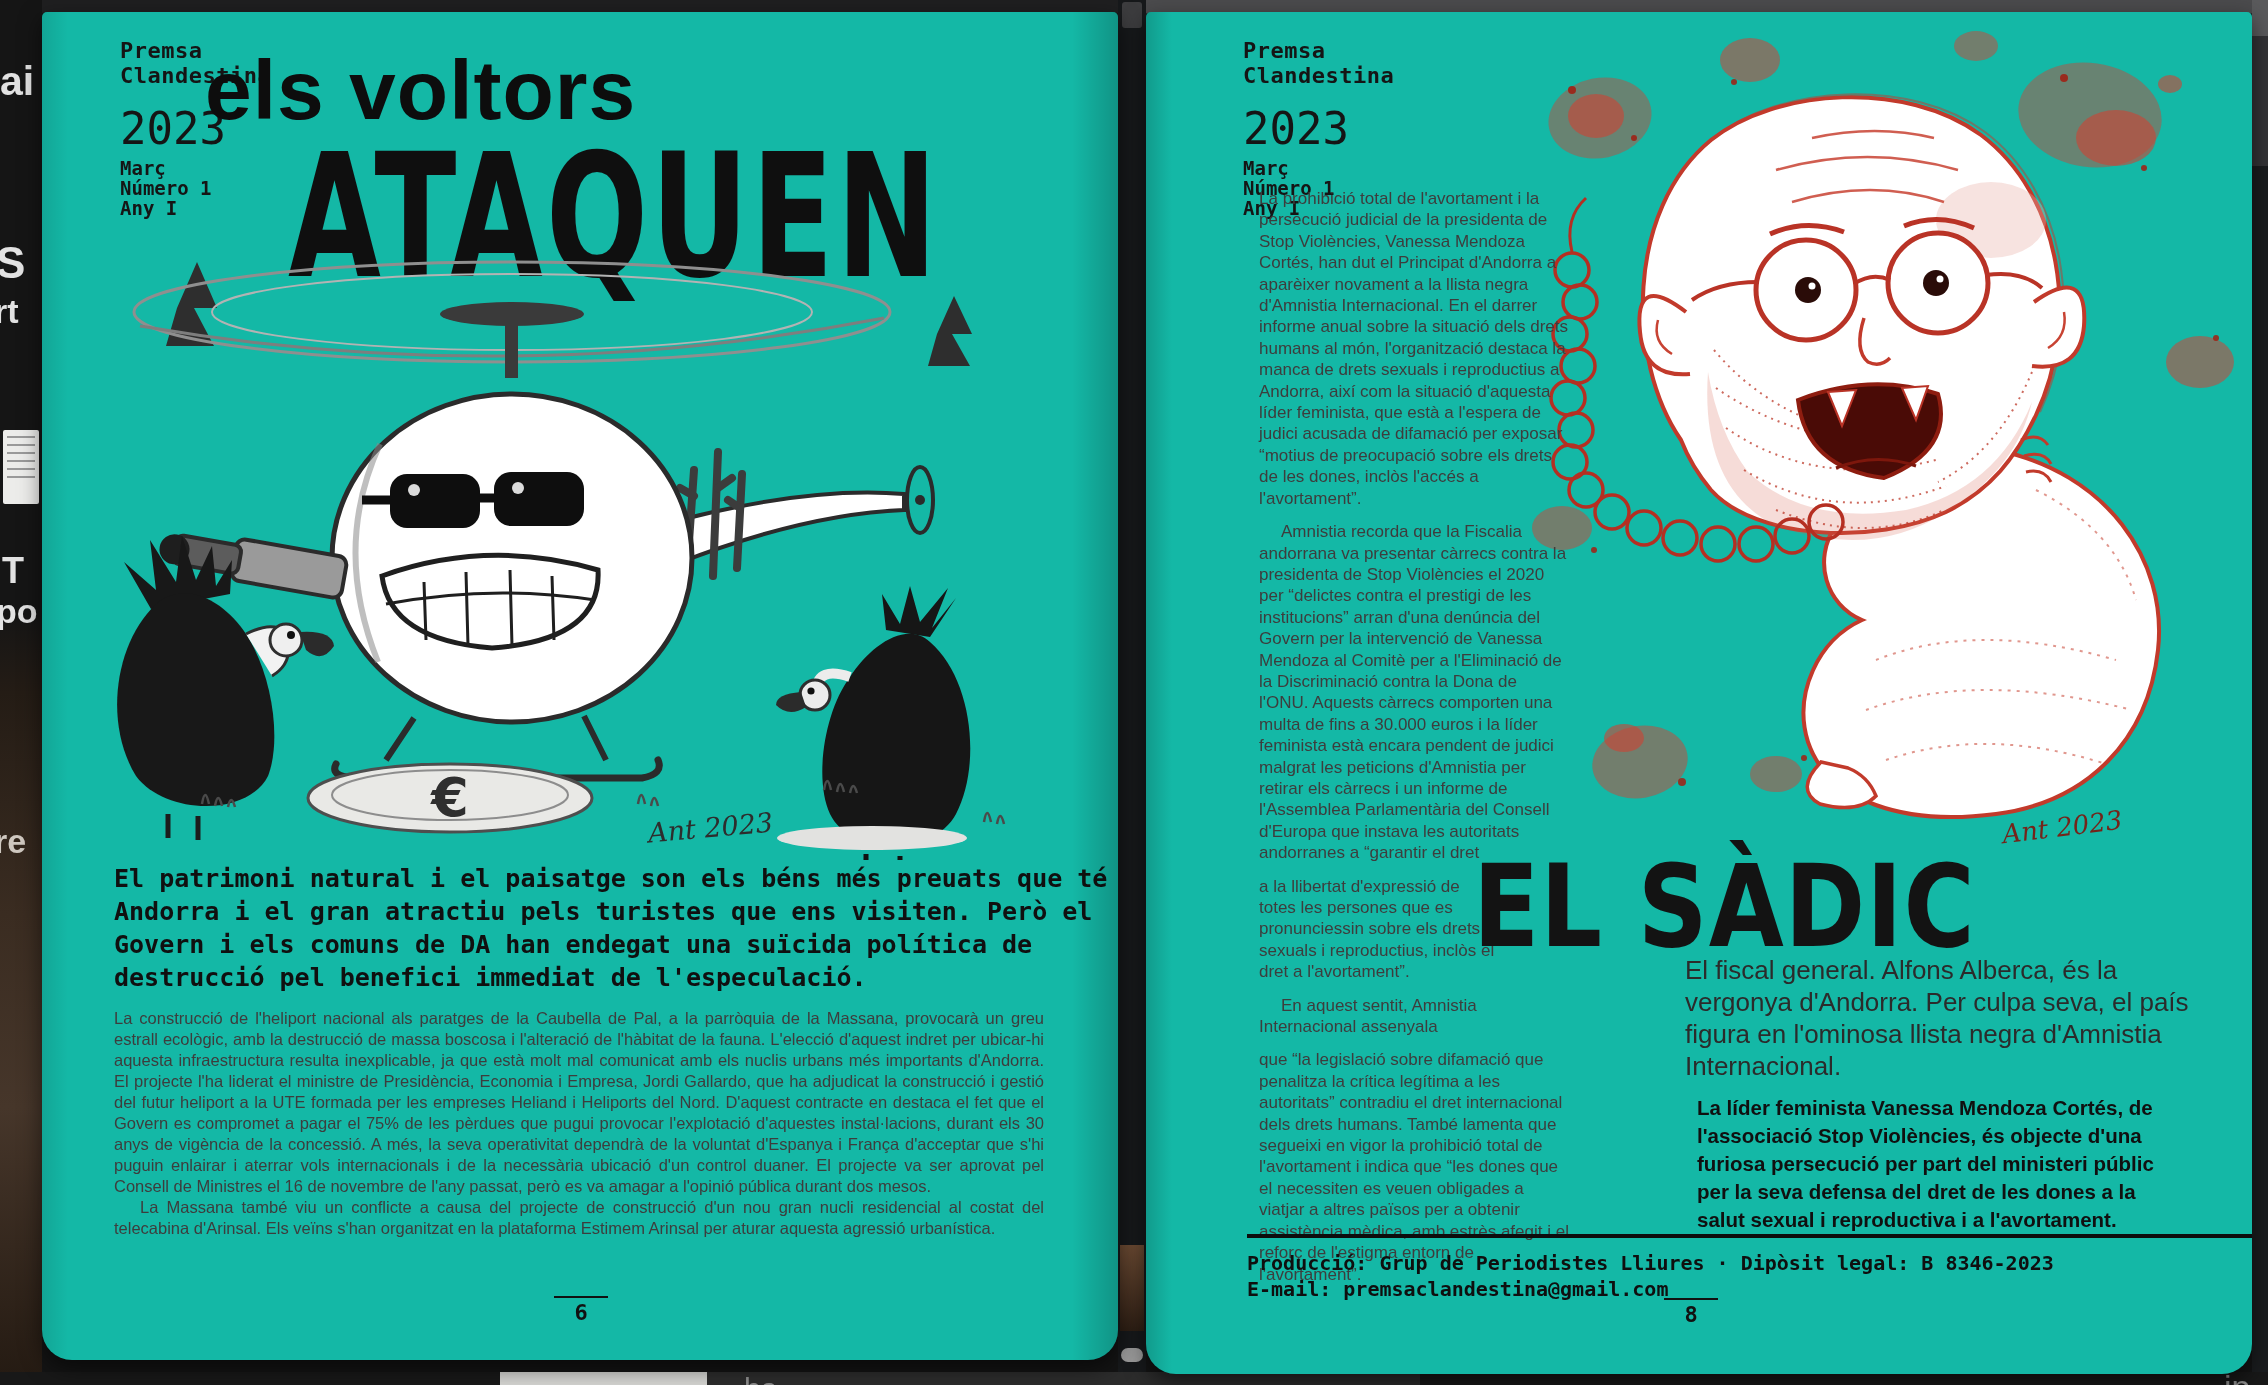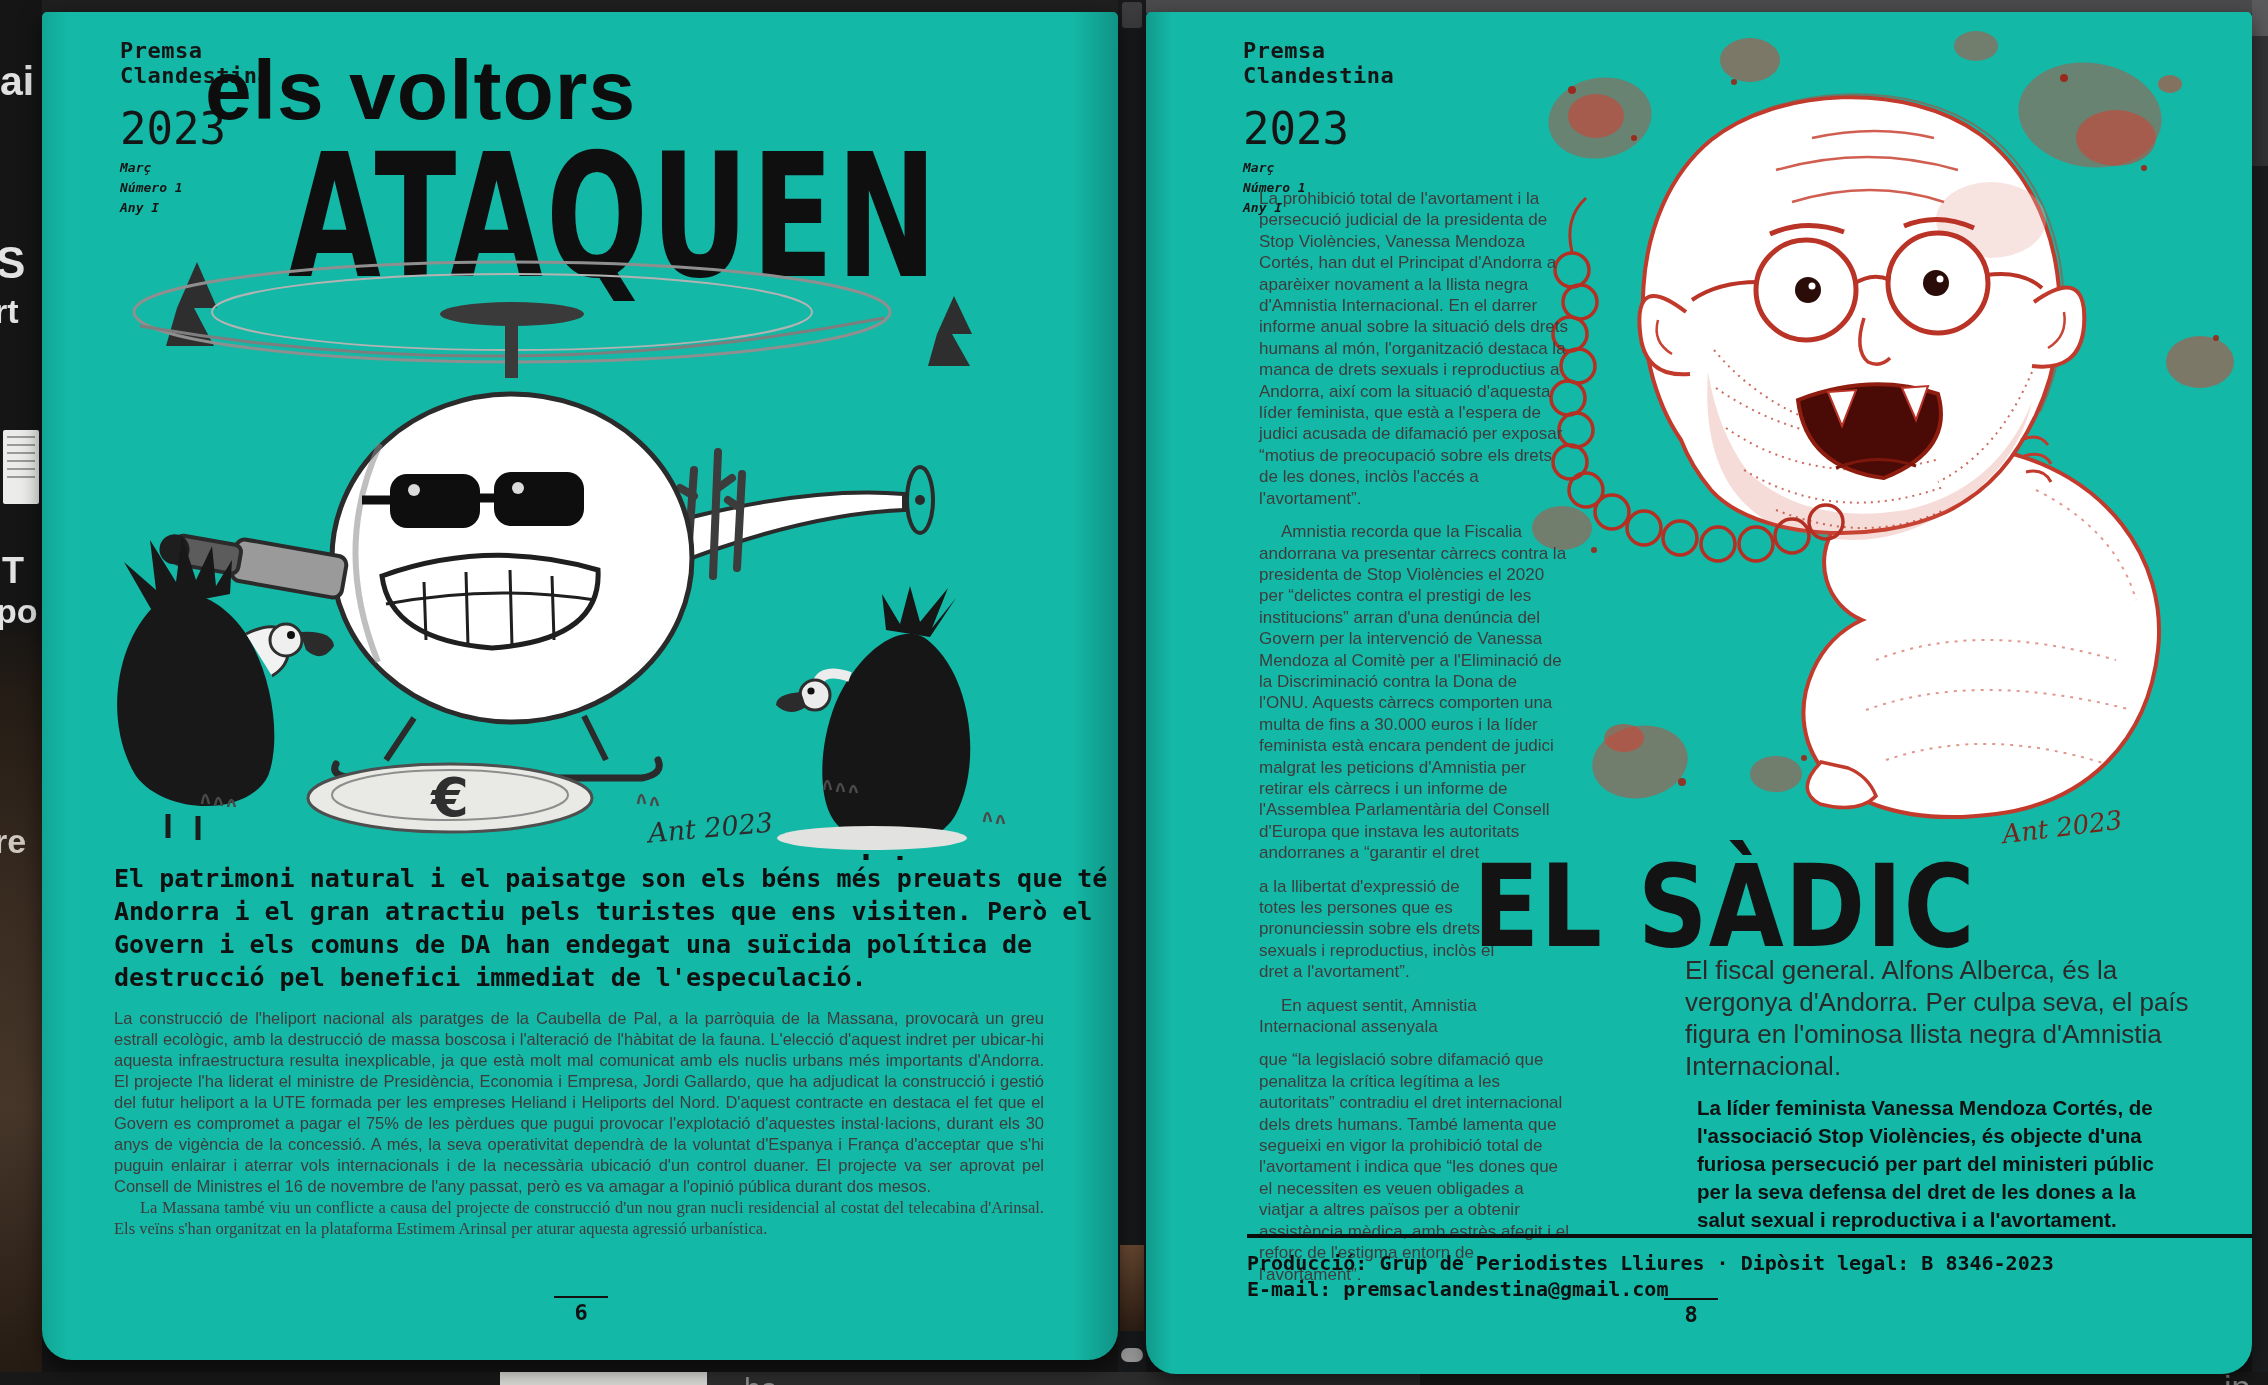--- a/index.html
+++ b/index.html
@@ -36,36 +36,36 @@
     background:linear-gradient(to right,rgba(0,0,0,0),rgba(0,0,0,.20));}
   .page-left::before{content:"";position:absolute;left:0;top:0;width:26px;height:100%;
     background:linear-gradient(to left,rgba(0,0,0,0),rgba(0,0,0,.10));}
   .page-right{left:1146px;width:1106px;height:1362px;}
   .page-right::before{content:"";position:absolute;left:0;top:0;width:26px;height:100%;
     background:linear-gradient(to left,rgba(0,0,0,0),rgba(0,0,0,.16));z-index:5;}
   
   .masthead{position:absolute;font-family:"DejaVu Sans Mono",monospace;color:#151515;}
   .masthead .name{font-size:22px;line-height:25px;font-weight:bold;letter-spacing:.5px;}
   .masthead .year{font-size:44px;line-height:42px;margin-top:20px;font-weight:400;}
-  .masthead .meta{font-size:13px;line-height:20px;margin-top:8px;font-weight:bold;font-style:italic;}
+  .masthead .meta{font-size:19px;line-height:20px;margin-top:8px;font-weight:bold;}
   
   .lp-title1{position:absolute;left:163px;top:30px;font-family:Liberation Sans, sans-serif;
     font-weight:bold;font-size:84px;color:#0d0d0d;letter-spacing:1px;white-space:nowrap;}
   .lp-title2{position:absolute;left:246px;top:106px;font-family:"DejaVu Sans",sans-serif;
     font-weight:800;font-size:120px;color:#0f0f0f;letter-spacing:3px;white-space:nowrap;
     transform:scaleY(1.42);transform-origin:top left;}
   .lp-illustration{position:absolute;left:40px;top:226px;}
   .lp-signature{position:absolute;left:606px;top:800px;font-family:"DejaVu Serif",serif;
     font-style:italic;font-size:27px;color:#2d2d2d;transform:rotate(-5deg);}
   .lp-lead{position:absolute;left:72px;top:850px;width:996px;
     font-family:"DejaVu Sans Mono",monospace;font-weight:bold;font-size:25px;line-height:33px;color:#101010;}
   .lp-body{position:absolute;left:72px;top:996px;width:930px;height:268px;overflow:hidden;
     font-size:16.5px;line-height:21px;color:#3d3d3d;text-align:justify;}
   .lp-body p{margin:0;}
-  .lp-body p + p{text-indent:26px;font-family:Liberation Serif, serif;}
+  .lp-body p + p{text-indent:26px;}
   .pagenum{position:absolute;font-family:"DejaVu Sans Mono",monospace;font-weight:bold;
     font-size:22px;color:#111;width:54px;text-align:center;border-top:2px solid #111;padding-top:2px;}
   .pagenum-left{left:512px;top:1284px;}
   .pagenum-right{left:518px;top:1286px;}
   
   .rp-illustration{position:absolute;left:330px;top:8px;}
   .rp-col{position:absolute;left:101px;top:164px;width:335px;
     font-size:17px;line-height:21.4px;color:#3d3d3d;}
   .rp-col p{margin:12px;}
   .rp-col .indent{text-indent:22px;}

